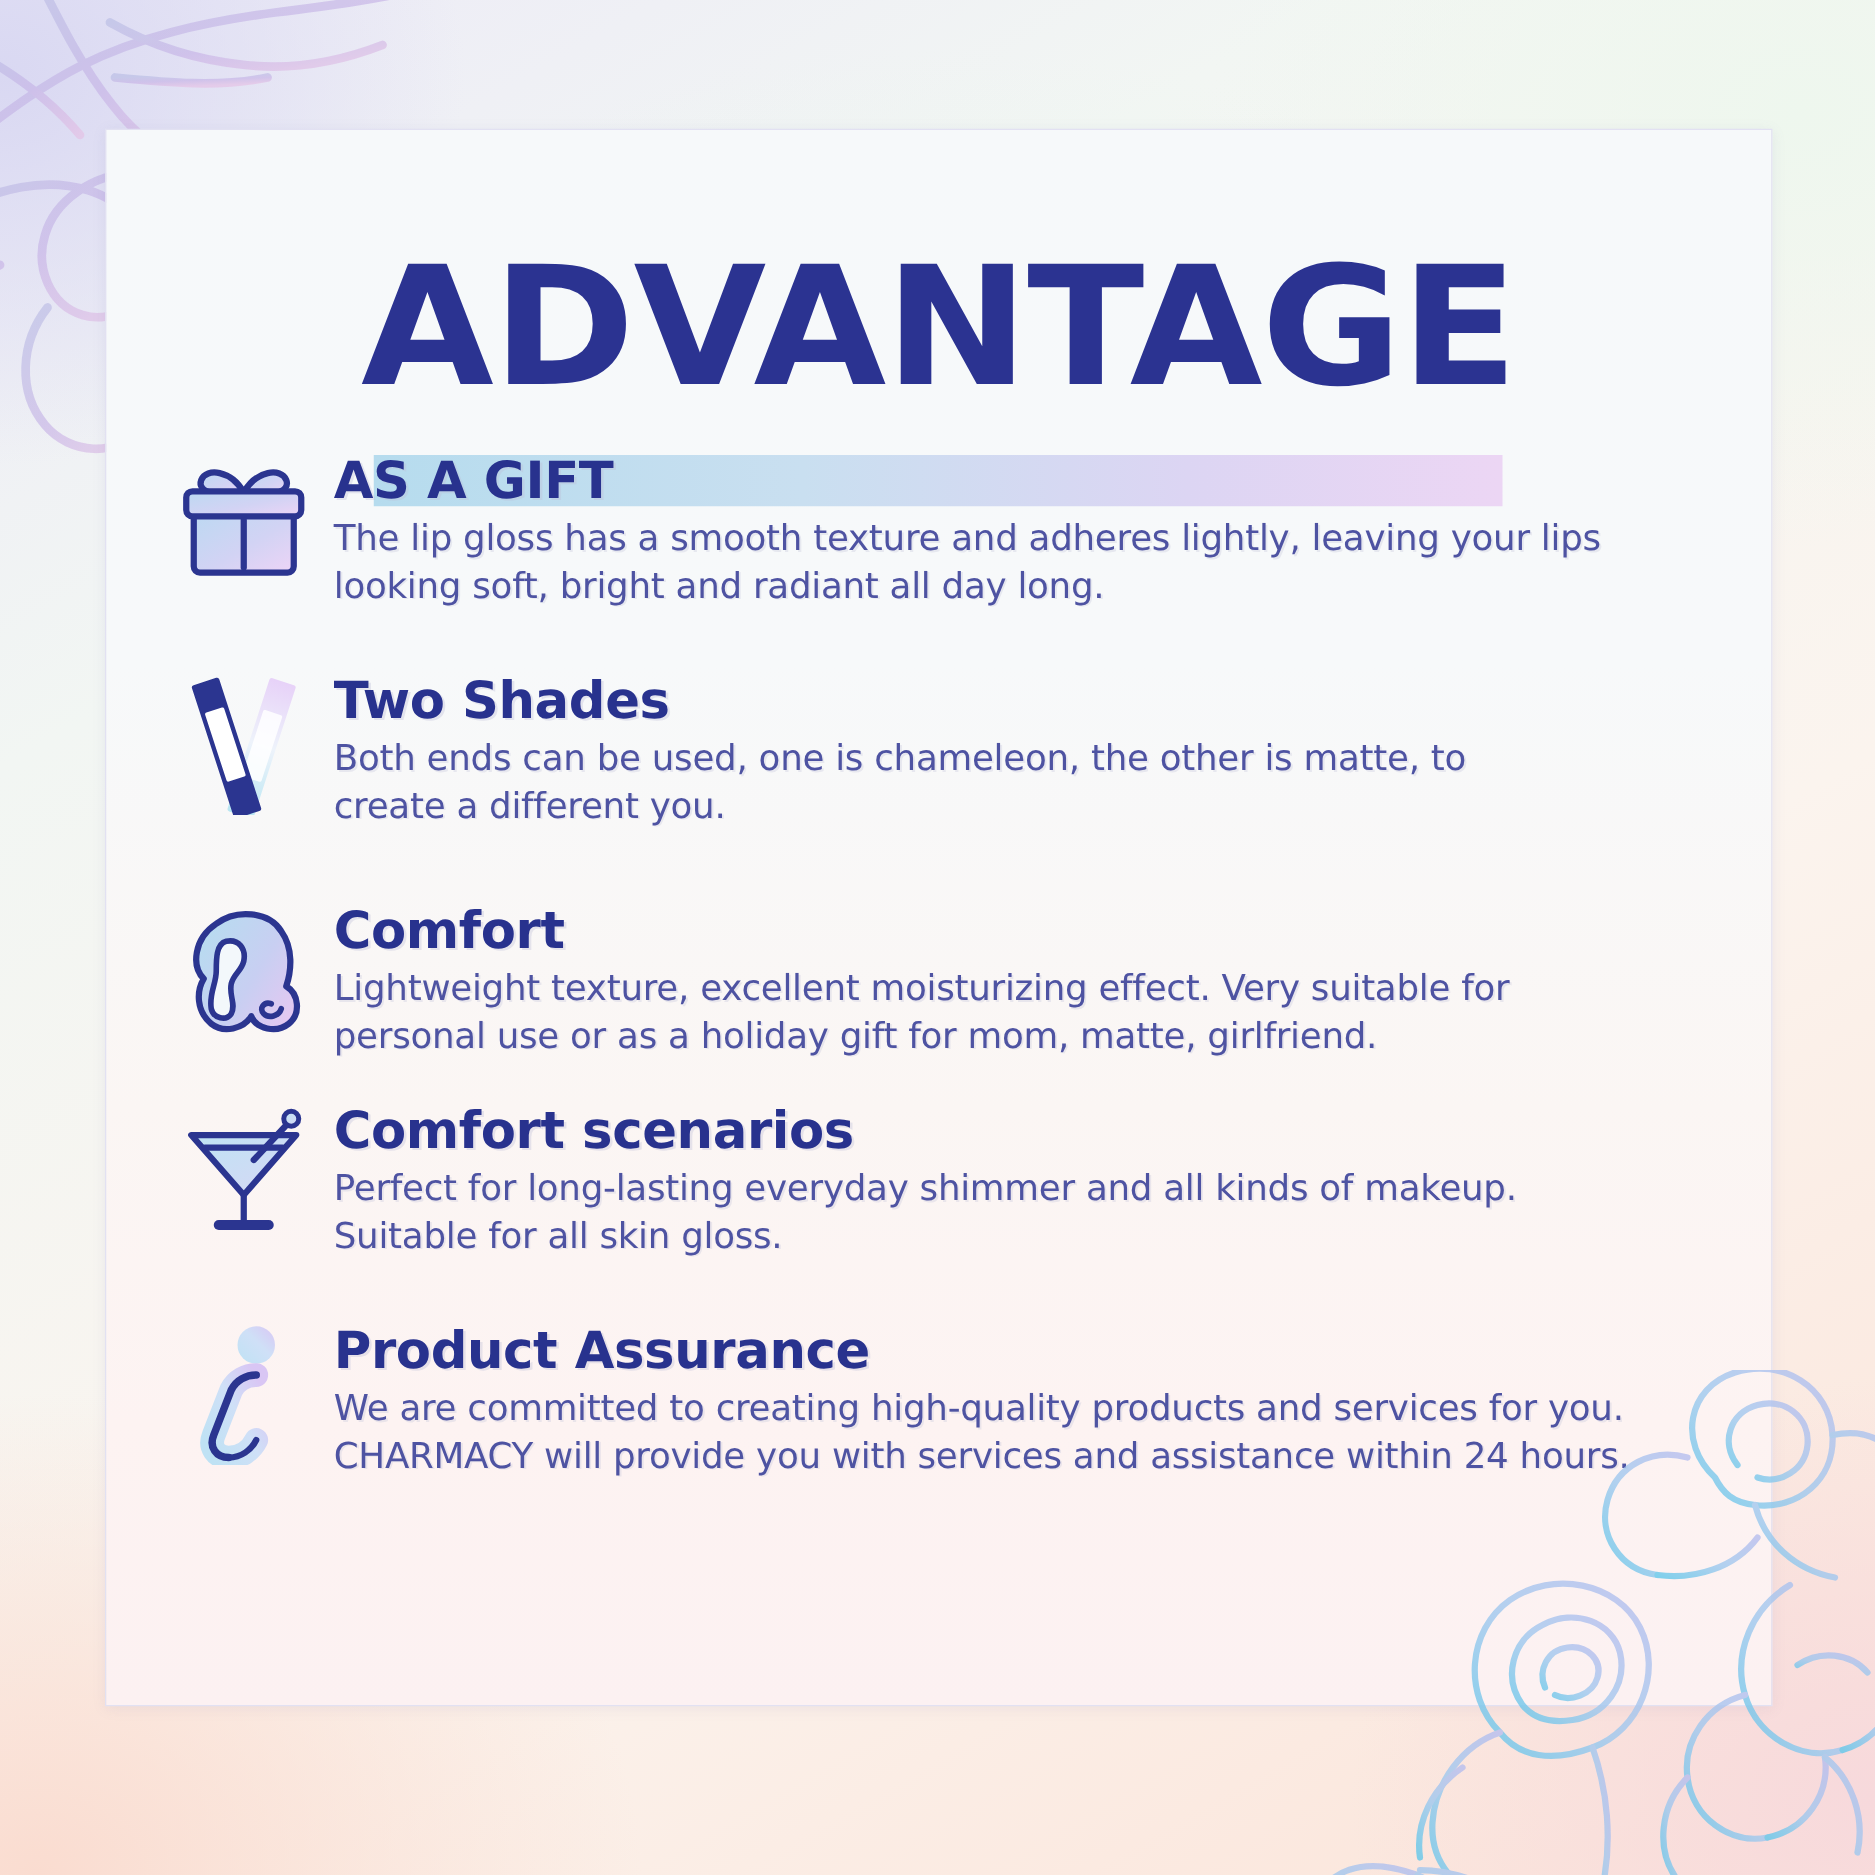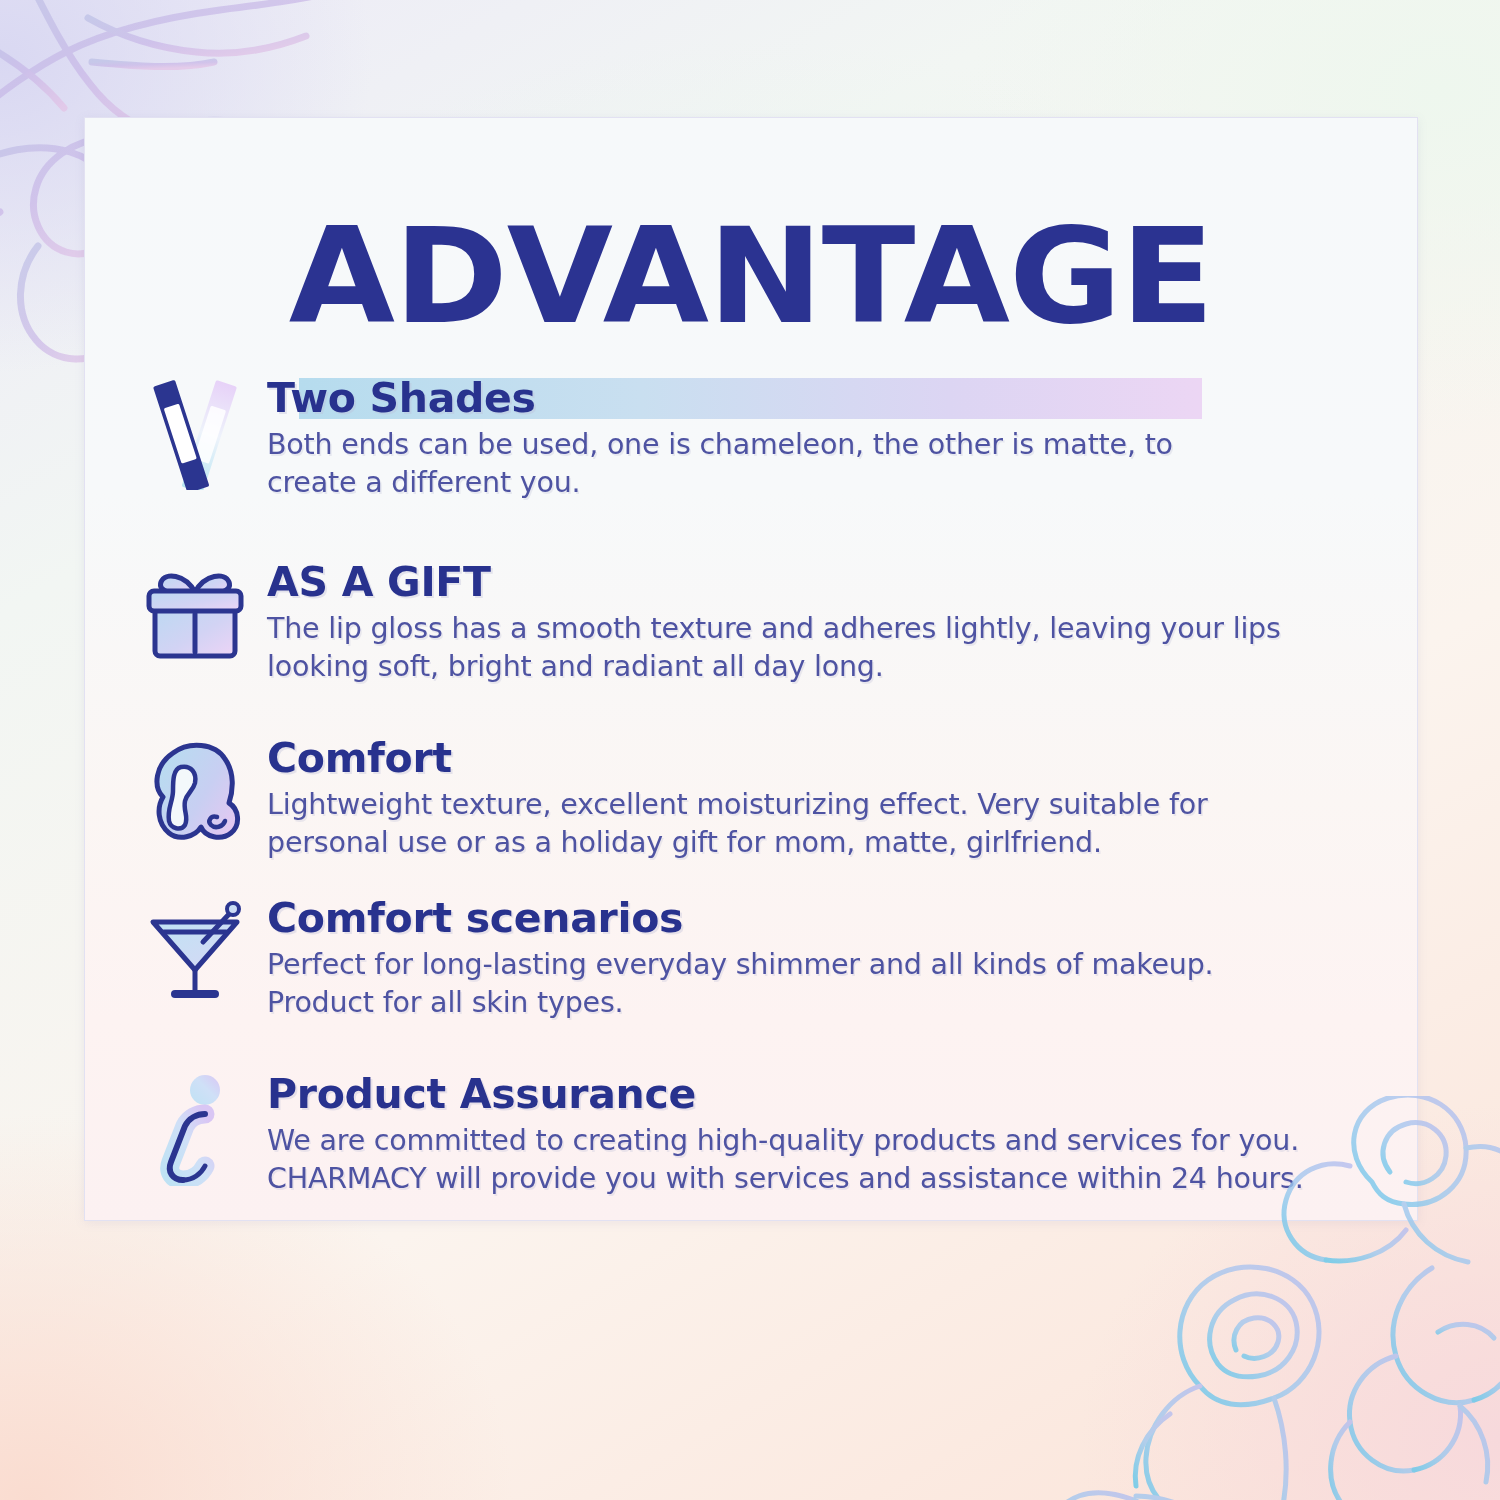--- a/index.html
+++ b/index.html
@@ -24,22 +24,22 @@
   }
 
   
   .decor{position:absolute;pointer-events:none;}
   #decor-topleft{left:-30px;top:-26px;width:430px;height:400px;opacity:.85;}
   #decor-bottomright{right:-20px;bottom:-26px;width:470px;height:430px;opacity:.9;}
 
   
   #card{
     position:absolute;
-    left:84px;top:117px;
-    width:1334px;height:1104px;
+    left:84px;top:103px;
+    width:1334px;height:1262px;
     background:linear-gradient(to bottom,
         #f6f9fa 0%,
         #f7f9fa 34%,
         #fbf6f4 62%,
         #fdf3f2 82%,
         #fcf1f2 100%);
     border:1px solid #e2e1f2;
     box-shadow:0 2px 10px rgba(120,120,170,.10);
     box-sizing:border-box;
   }
@@ -150,20 +150,50 @@
 
   <div id="card">
 
     <div id="title-wrap">
       <div id="title-highlight"></div>
       <div id="page-title">ADVANTAGE</div>
     </div>
 
     <div id="features">
 
+      <div class="feature" id="feature-1">
+        <div class="feature-icon">
+          <svg width="104" height="100" viewBox="0 0 104 100" xmlns="http://www.w3.org/2000/svg">
+            <defs>
+              <linearGradient id="giftGrad" x1="0" y1="0" x2="1" y2="1">
+                <stop offset="0%" stop-color="#bcd9f2"></stop>
+                <stop offset="55%" stop-color="#d2d3f4"></stop>
+                <stop offset="100%" stop-color="#edd4f6"></stop>
+              </linearGradient>
+            </defs>
+
+            <path d="M52 26 C 42 8, 22 6, 18 16 C 14 26, 32 30, 52 28" fill="url(#giftGrad)" stroke="#2b3590" stroke-width="5" stroke-linejoin="round"></path>
+            <path d="M52 26 C 62 8, 82 6, 86 16 C 90 26, 72 30, 52 28" fill="url(#giftGrad)" stroke="#2b3590" stroke-width="5" stroke-linejoin="round"></path>
+
+            <rect x="12" y="42" width="80" height="48" rx="5" fill="url(#giftGrad)" stroke="#2b3590" stroke-width="5"></rect>
+
+            <rect x="6" y="25" width="92" height="20" rx="5" fill="url(#giftGrad)" stroke="#2b3590" stroke-width="5"></rect>
+
+            <line x1="52" y1="48" x2="52" y2="86" stroke="#2b3590" stroke-width="5" stroke-linecap="round"></line>
+          </svg>
+        </div>
+        <div class="feature-body">
+          <h3 class="feature-title">AS A GIFT</h3>
+          <p class="feature-text">
+            <span class="ln">The lip gloss has a smooth texture and adheres lightly, leaving your lips</span>
+            <span class="ln">looking soft, bright and radiant all day long.</span>
+          </p>
+        </div>
+      </div>
+
       <div class="feature" id="feature-0">
         <div class="feature-icon">
           <svg width="104" height="116" viewBox="0 0 104 116" xmlns="http://www.w3.org/2000/svg">
             <defs>
               <linearGradient id="tubeLight" x1="0.5" y1="0" x2="0.5" y2="1">
                 <stop offset="0%" stop-color="#e7d2f8"></stop>
                 <stop offset="48%" stop-color="#eef3fb"></stop>
                 <stop offset="100%" stop-color="#b8e6f2"></stop>
               </linearGradient>
               <linearGradient id="tubeDark" x1="0.5" y1="0" x2="0.5" y2="1">
@@ -185,50 +215,20 @@
         </div>
         <div class="feature-body">
           <h3 class="feature-title">Two Shades</h3>
           <p class="feature-text">
             <span class="ln">Both ends can be used, one is chameleon, the other is matte, to</span>
             <span class="ln">create a different you.</span>
           </p>
         </div>
       </div>
 
-      <div class="feature" id="feature-1">
-        <div class="feature-icon">
-          <svg width="104" height="100" viewBox="0 0 104 100" xmlns="http://www.w3.org/2000/svg">
-            <defs>
-              <linearGradient id="giftGrad" x1="0" y1="0" x2="1" y2="1">
-                <stop offset="0%" stop-color="#bcd9f2"></stop>
-                <stop offset="55%" stop-color="#d2d3f4"></stop>
-                <stop offset="100%" stop-color="#edd4f6"></stop>
-              </linearGradient>
-            </defs>
-
-            <path d="M52 26 C 42 8, 22 6, 18 16 C 14 26, 32 30, 52 28" fill="url(#giftGrad)" stroke="#2b3590" stroke-width="5" stroke-linejoin="round"></path>
-            <path d="M52 26 C 62 8, 82 6, 86 16 C 90 26, 72 30, 52 28" fill="url(#giftGrad)" stroke="#2b3590" stroke-width="5" stroke-linejoin="round"></path>
-
-            <rect x="12" y="42" width="80" height="48" rx="5" fill="url(#giftGrad)" stroke="#2b3590" stroke-width="5"></rect>
-
-            <rect x="6" y="25" width="92" height="20" rx="5" fill="url(#giftGrad)" stroke="#2b3590" stroke-width="5"></rect>
-
-            <line x1="52" y1="48" x2="52" y2="86" stroke="#2b3590" stroke-width="5" stroke-linecap="round"></line>
-          </svg>
-        </div>
-        <div class="feature-body">
-          <h3 class="feature-title">AS A GIFT</h3>
-          <p class="feature-text">
-            <span class="ln">The lip gloss has a smooth texture and adheres lightly, leaving your lips</span>
-            <span class="ln">looking soft, bright and radiant all day long.</span>
-          </p>
-        </div>
-      </div>
-
       <div class="feature" id="feature-2">
         <div class="feature-icon">
           <svg width="104" height="106" viewBox="0 0 104 106" xmlns="http://www.w3.org/2000/svg">
             <defs>
               <linearGradient id="hairGrad" x1="0" y1="0.2" x2="1" y2="0.9">
                 <stop offset="0%" stop-color="#b7dcf0"></stop>
                 <stop offset="55%" stop-color="#c8cff2"></stop>
                 <stop offset="100%" stop-color="#e6c7f1"></stop>
               </linearGradient>
             </defs>
@@ -273,21 +273,21 @@
             <rect x="28" y="92" width="48" height="8" rx="4" fill="#2b3590"></rect>
 
             <path d="M60 44 L 88 14" stroke="#2b3590" stroke-width="5" stroke-linecap="round"></path>
             <circle cx="90" cy="11" r="6" fill="url(#glassGrad)" stroke="#2b3590" stroke-width="4"></circle>
           </svg>
         </div>
         <div class="feature-body">
           <h3 class="feature-title">Comfort scenarios</h3>
           <p class="feature-text">
             <span class="ln">Perfect for long-lasting everyday shimmer and all kinds of makeup.</span>
-            <span class="ln">Product for all skin types.</span>
+            <span class="ln">Suitable for all skin gloss.</span>
           </p>
         </div>
       </div>
 
       <div class="feature" id="feature-4">
         <div class="feature-icon">
           <svg width="104" height="116" viewBox="0 0 104 116" xmlns="http://www.w3.org/2000/svg">
             <defs>
               <linearGradient id="infoGrad" x1="0" y1="1" x2="1" y2="0">
                 <stop offset="0%" stop-color="#bfe2f4"></stop>

